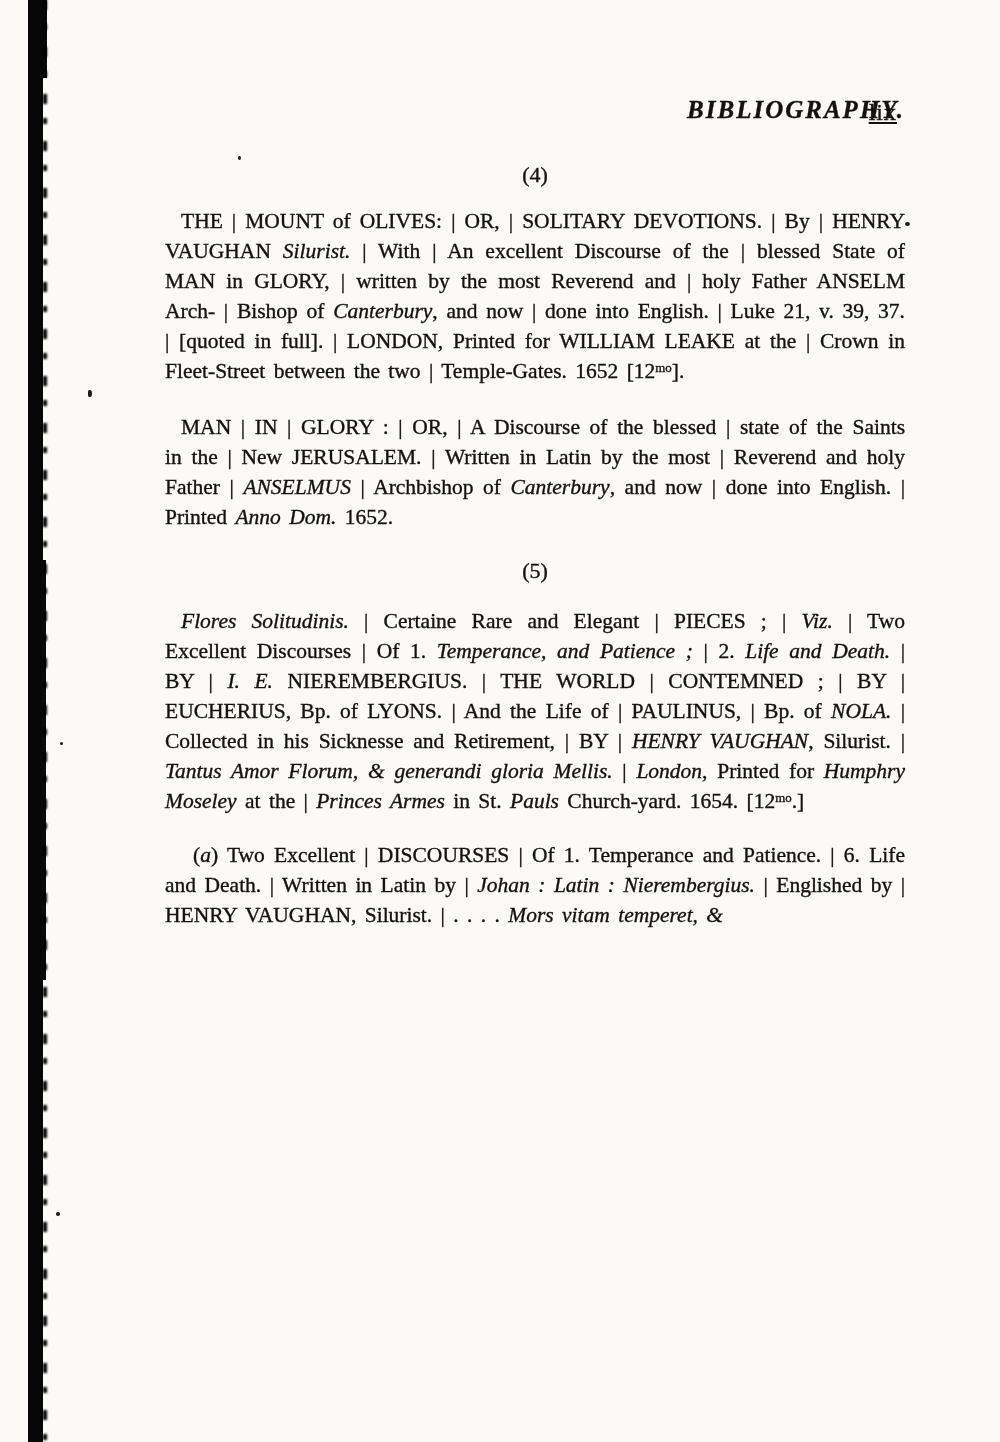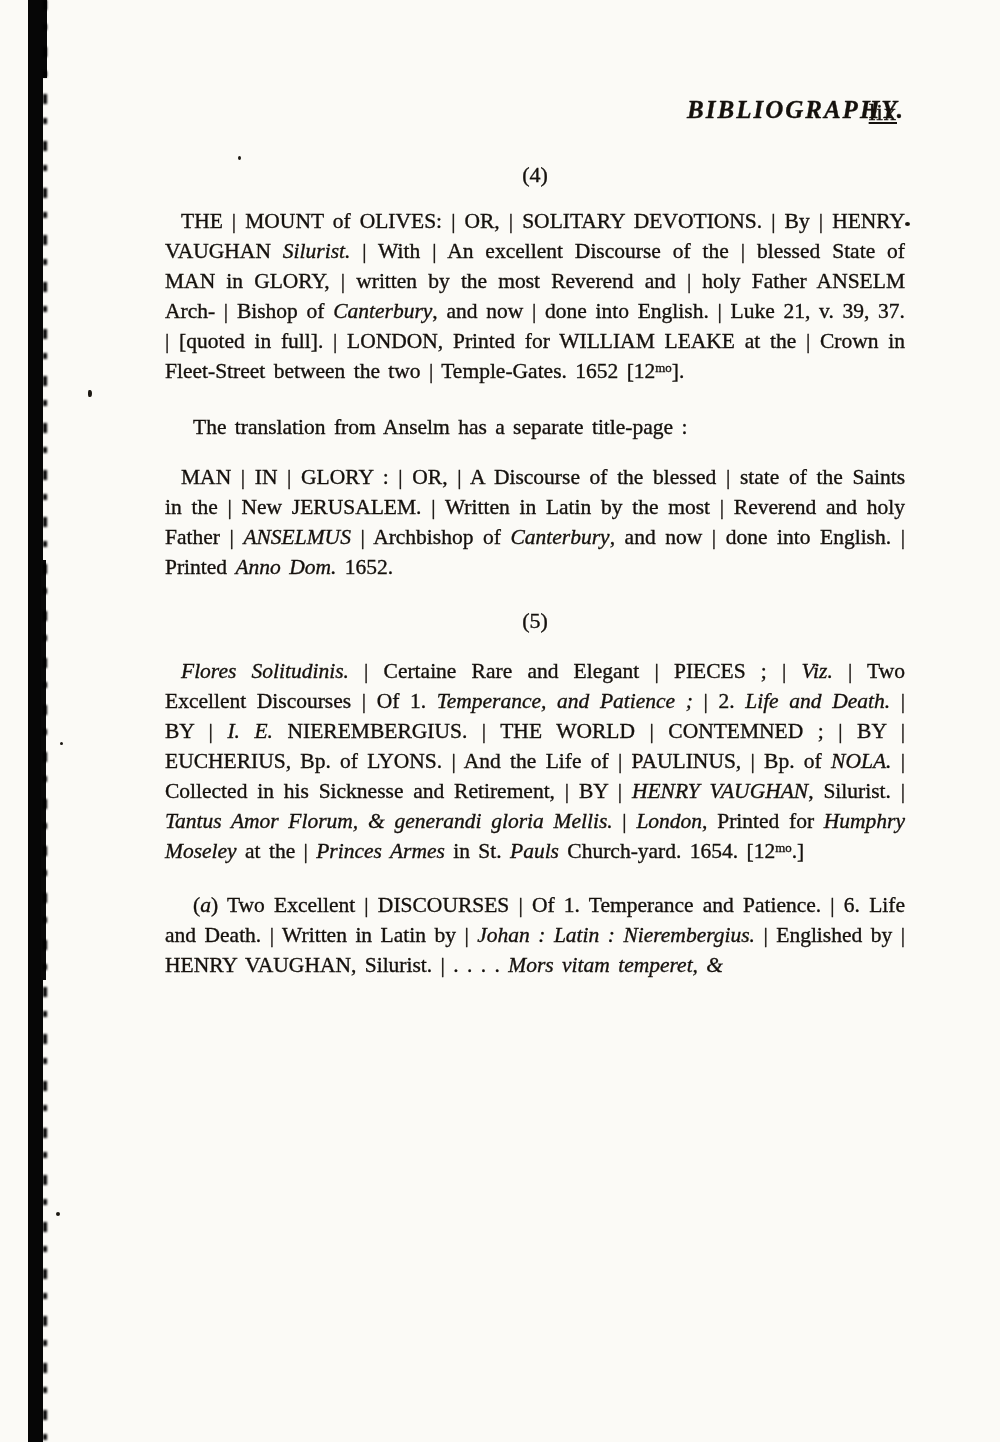--- a/index.html
+++ b/index.html
@@ -90,21 +90,20 @@
     <div class="page-header">
       <div class="page-title">BIBLIOGRAPHY.</div>
       <div class="folio">lix</div>
     </div>
 
     <div class="section-label sec4-label">(4)</div>
 
     <p class="para entry gap-a"><span>THE | MOUNT of OLIVES: | OR, | SOLITARY DEVOTIONS. | By | HENRY VAUGHAN </span><span class="st-i">Silurist.</span><span> | With | An excellent Discourse of the | blessed State of MAN in GLORY, | written by the most Reverend and | holy Father ANSELM Arch- | Bishop of </span><span class="st-i">Canterbury</span><span>, and now | done into English. | Luke 21, v. 39, 37. | [quoted in full]. | LONDON, Printed for WILLIAM LEAKE at the | Crown in Fleet-Street between the two | Temple-Gates.  1652 [12</span><span class="st-sup">mo</span><span>].</span></p>
 
 
-    <p class="para prose gap-c"><span>The translation from Anselm has a separate title-page :</span></p>
 
     <p class="para entry gap-d"><span>MAN | IN | GLORY : | OR, | A Discourse of the blessed | state of the Saints in the | New JERUSALEM. | Written in Latin by the most | Reverend and holy Father | </span><span class="st-i">ANSELMUS</span><span> | Archbishop of </span><span class="st-i">Canterbury</span><span>, and now | done into English. | Printed </span><span class="st-i">Anno Dom.</span><span> 1652.</span></p>
 
     <div class="section-label sec5-label gap-e">(5)</div>
 
     <p class="para entry gap-f"><span class="st-i">Flores Solitudinis.</span><span> | Certaine Rare and Elegant | PIECES ; | </span><span class="st-i">Viz.</span><span> | Two Excellent Discourses | Of 1. </span><span class="st-i">Temperance, and Patience ;</span><span> | 2. </span><span class="st-i">Life and Death.</span><span> | BY | </span><span class="st-i">I. E.</span><span> NIEREMBERGIUS. | THE WORLD | CONTEMNED ; | BY | EUCHERIUS, Bp. of LYONS. | And the Life of | PAULINUS, | Bp. of </span><span class="st-i">NOLA.</span><span> | Collected in his Sicknesse and Retirement, | BY | </span><span class="st-i">HENRY VAUGHAN</span><span>, Silurist. | </span><span class="st-i">Tantus Amor Florum, &amp; generandi gloria Mellis.</span><span> | </span><span class="st-i">London</span><span>, Printed for </span><span class="st-i">Humphry Moseley</span><span> at the | </span><span class="st-i">Princes Armes</span><span> in St. </span><span class="st-i">Pauls</span><span> Church-yard.  1654.  [12</span><span class="st-sup">mo</span><span>.]</span></p>
 
 
     <p class="para prose"><span>(</span><span class="st-i">a</span><span>) Two Excellent | DISCOURSES | Of 1. Temperance and Patience. | 6. Life and Death. | Written in Latin by | </span><span class="st-i">Johan : Latin : Nierembergius.</span><span> | Englished by | HENRY VAUGHAN, Silurist. | . . . . </span><span class="st-i">Mors vitam temperet, &amp;</span></p>
 

